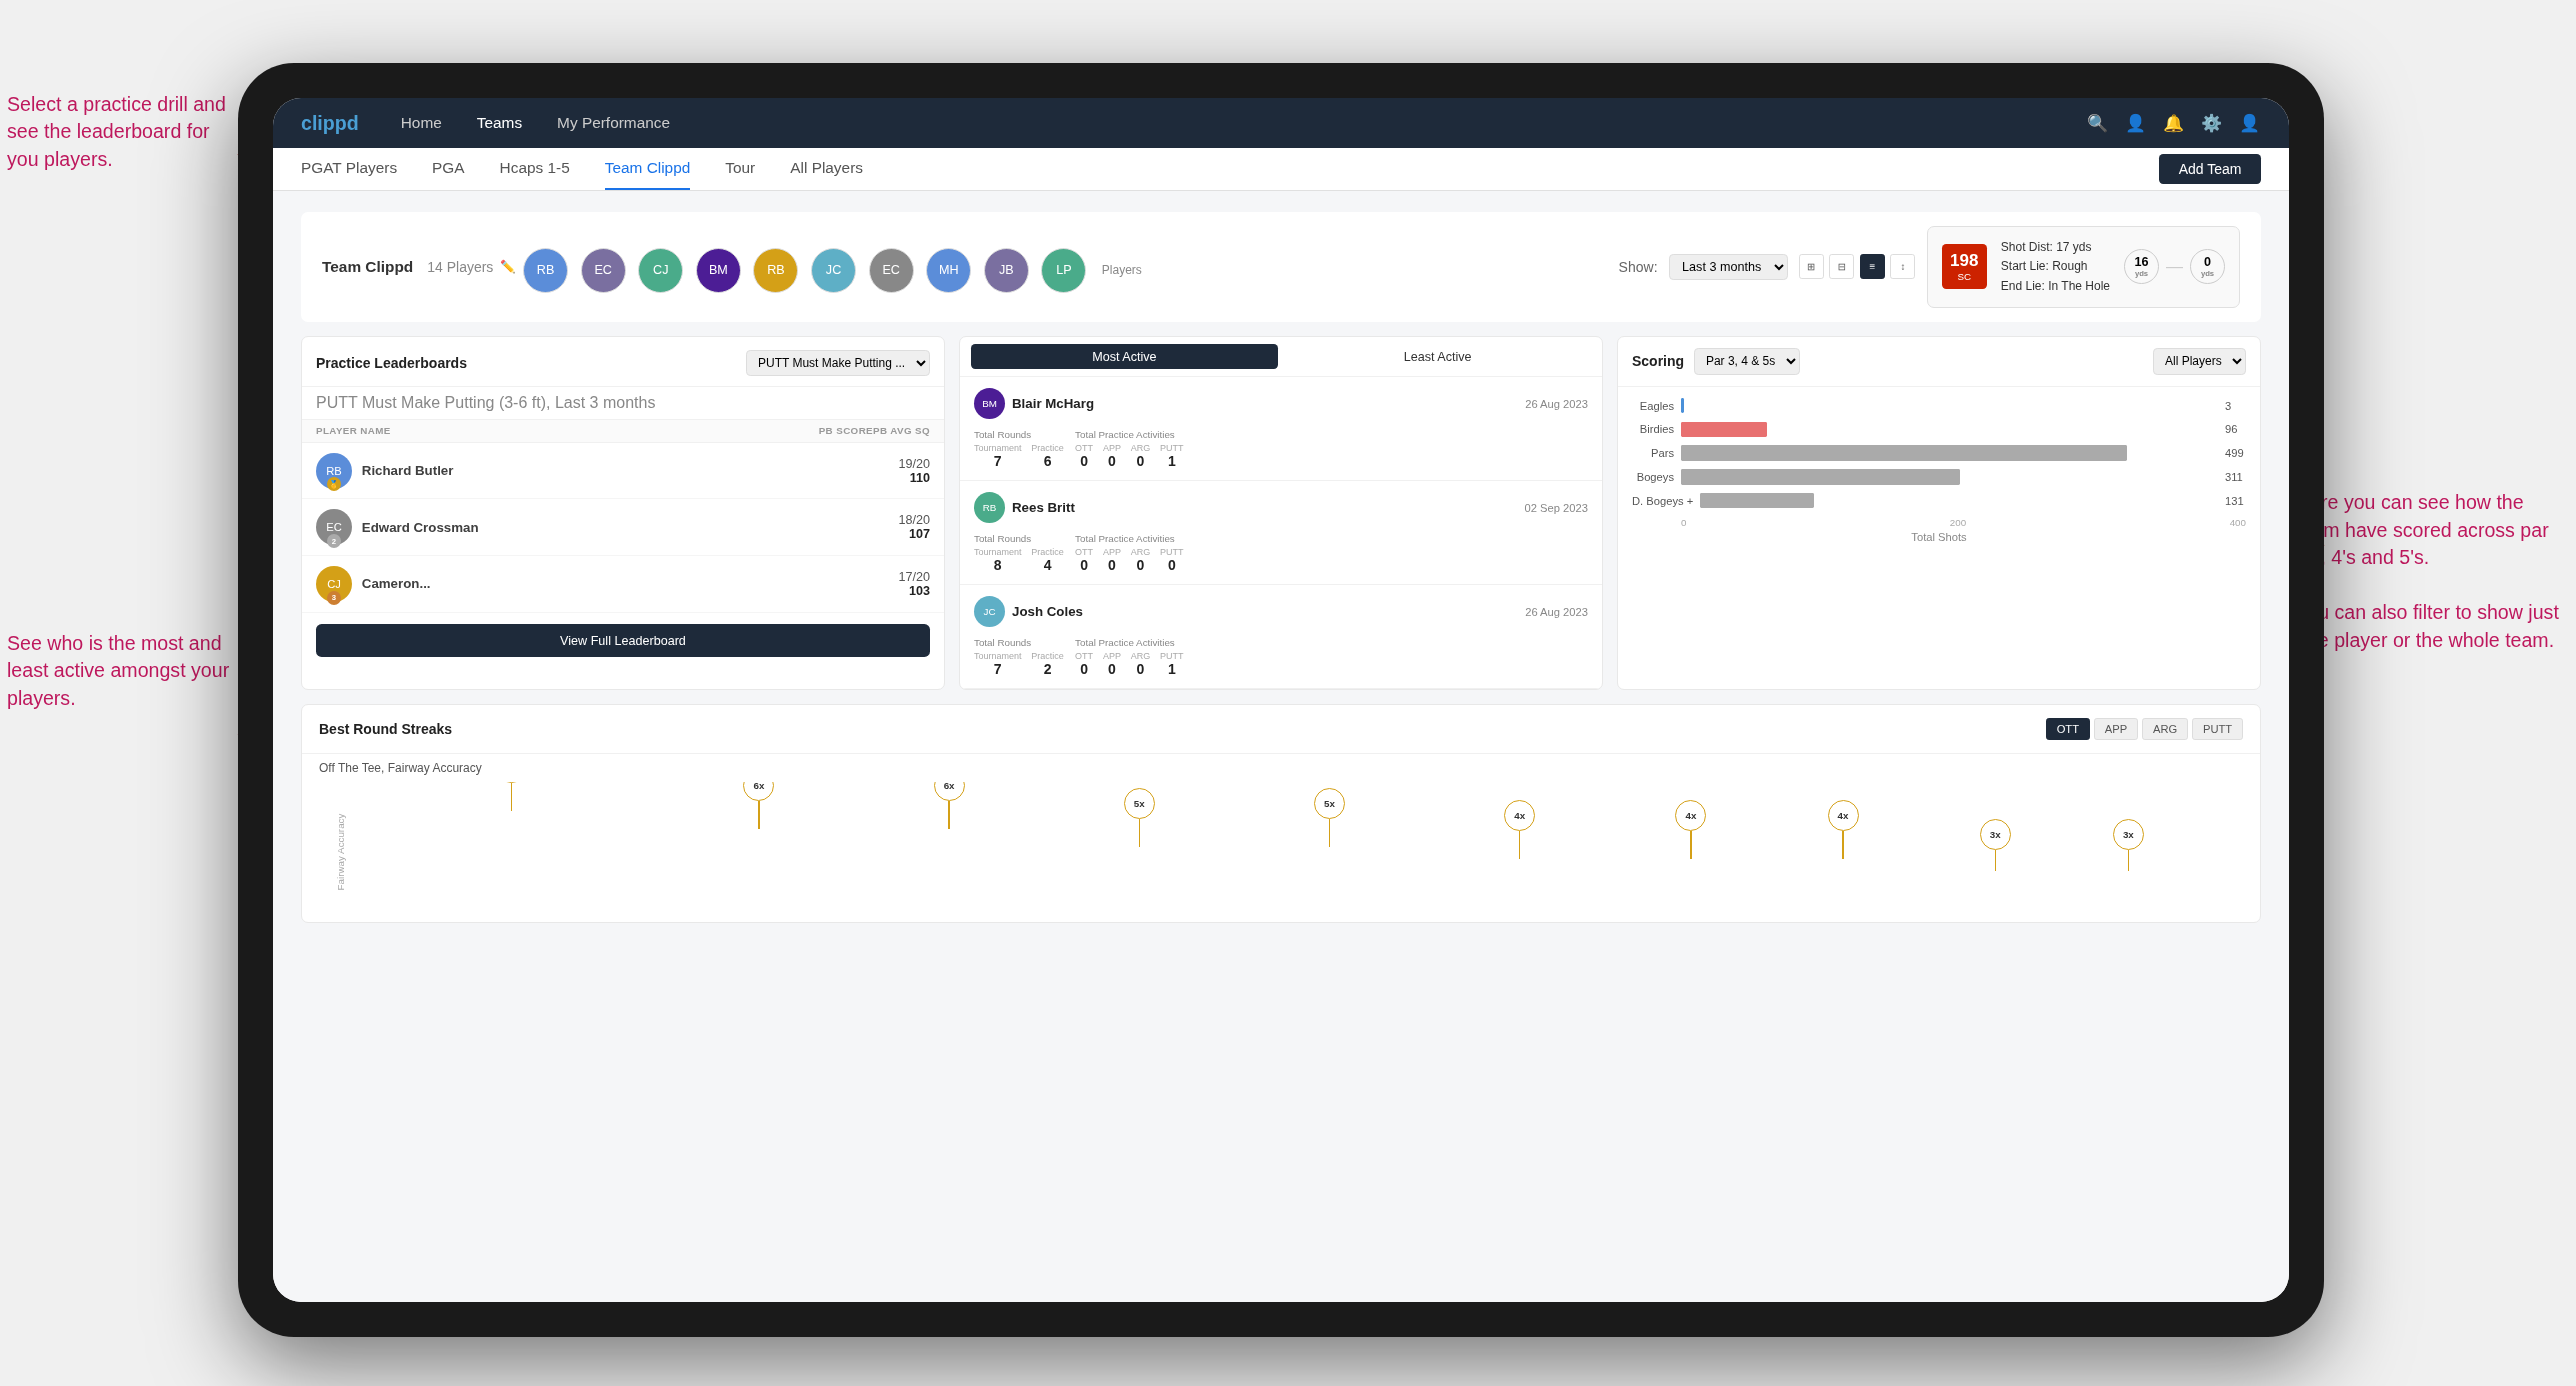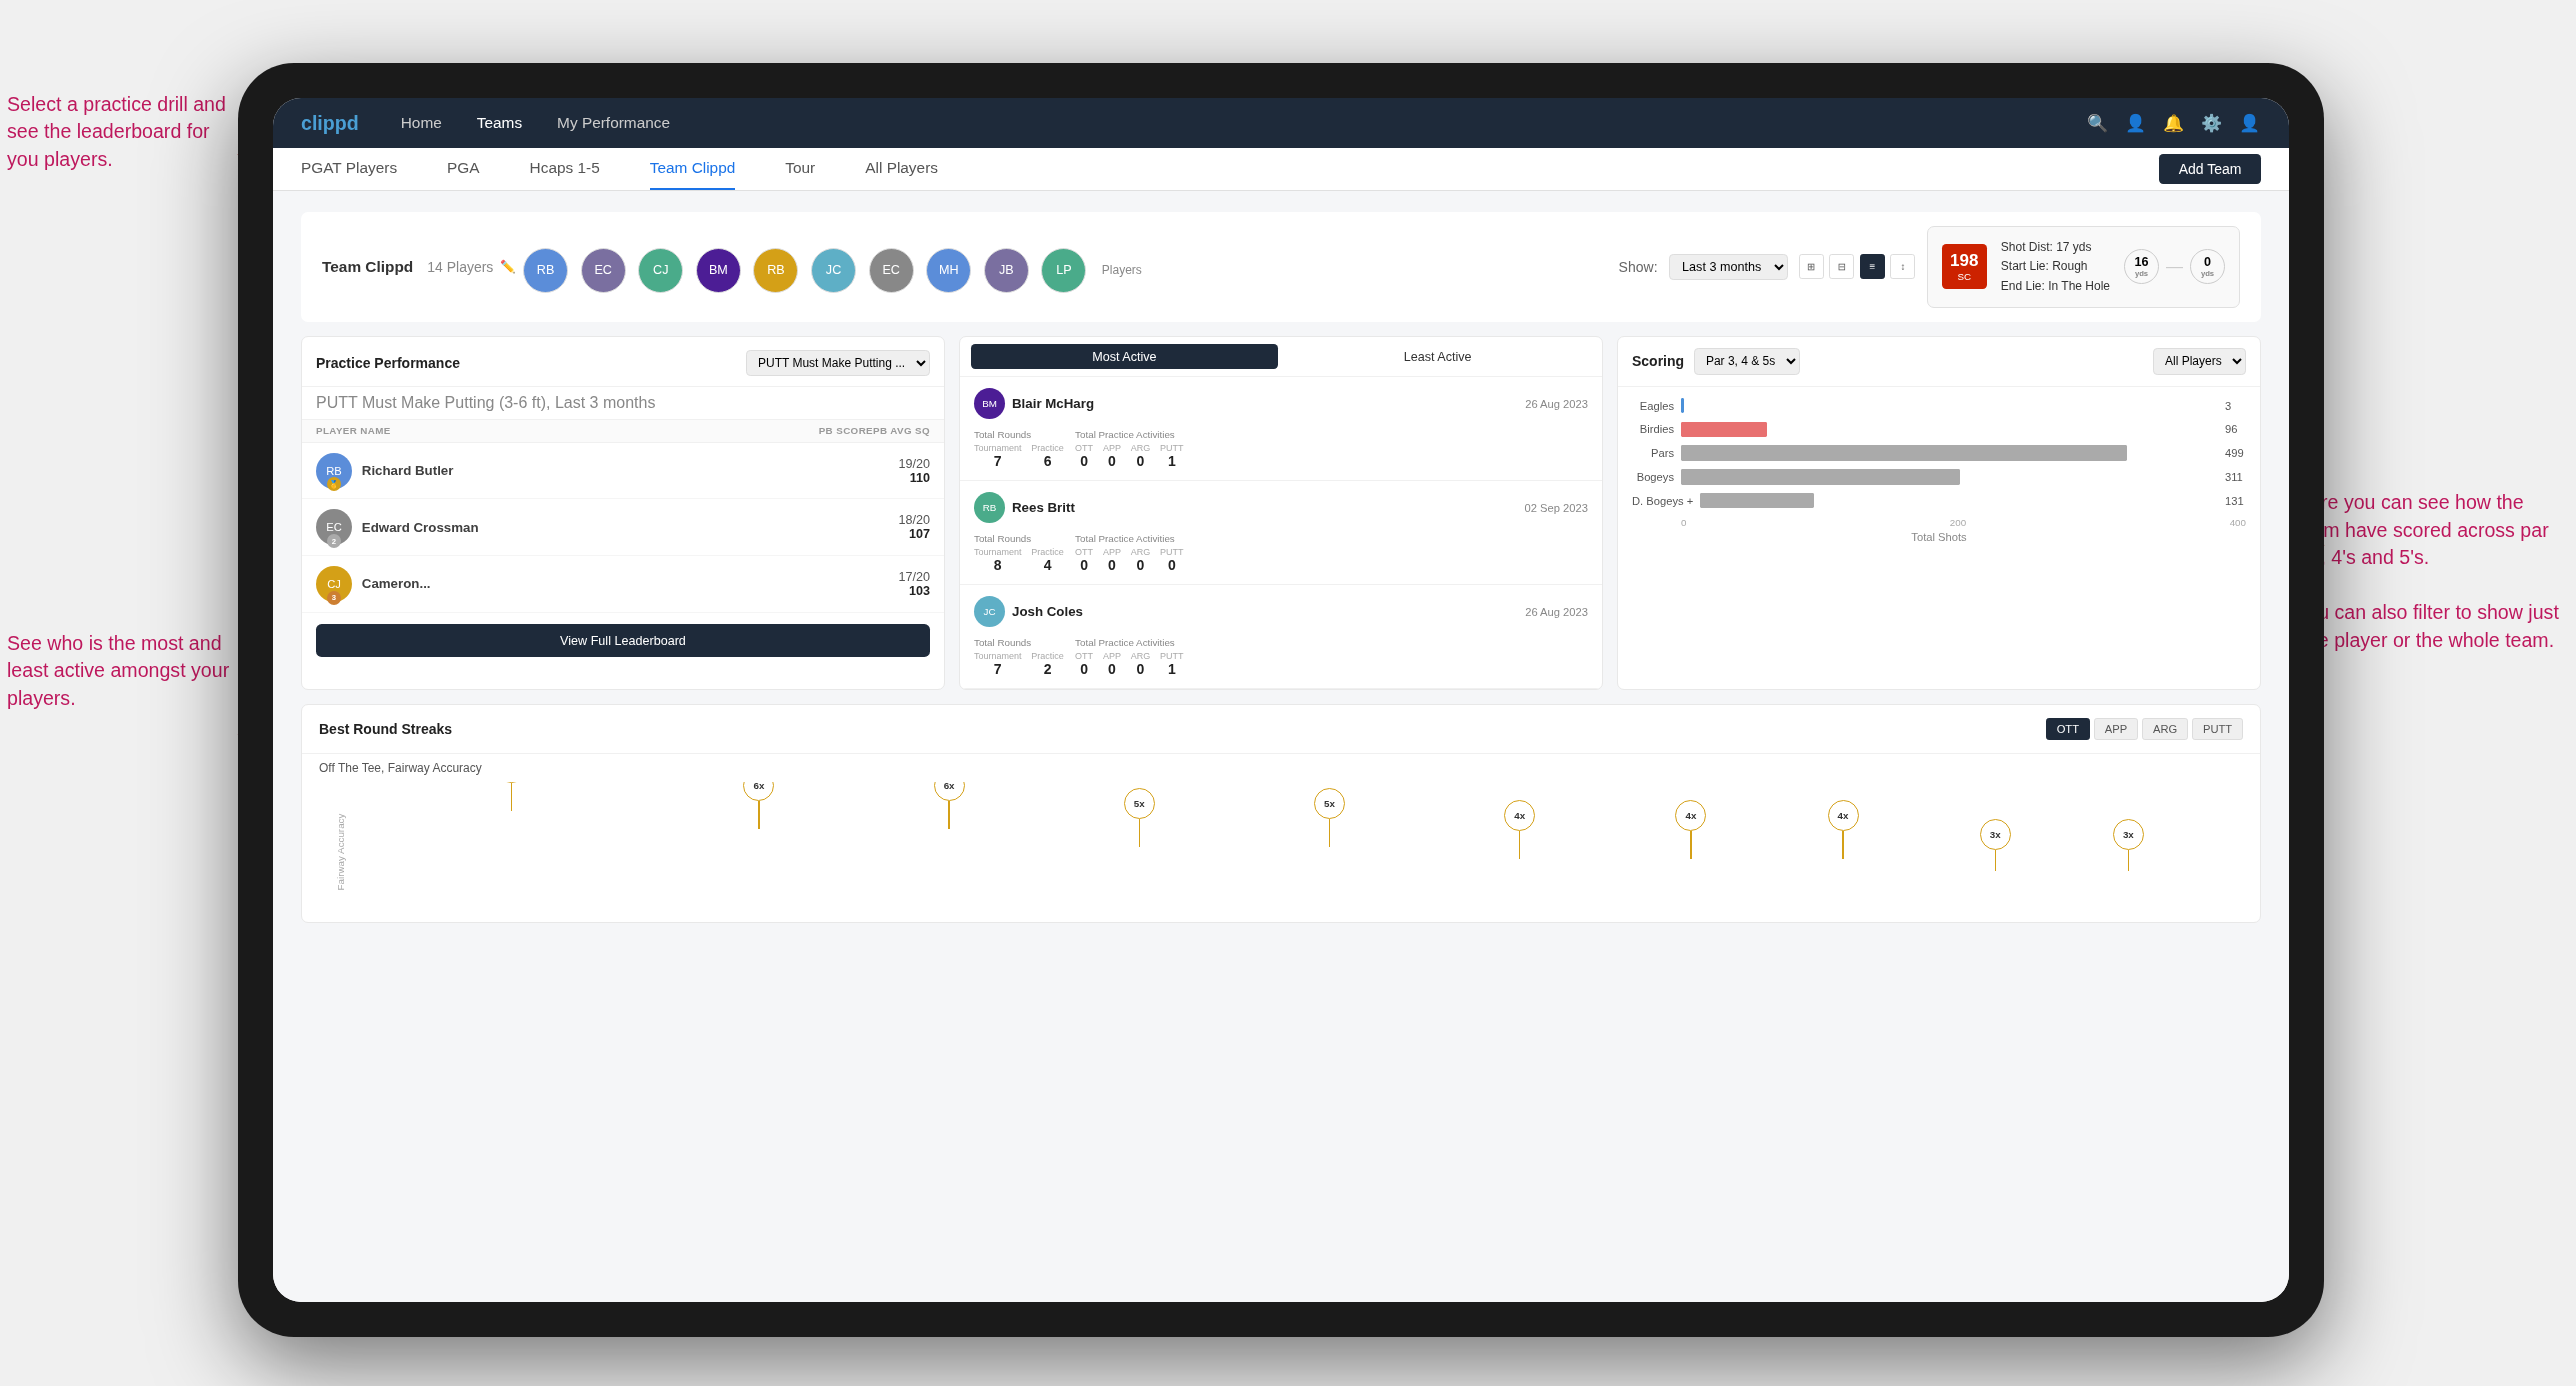--- a/index.html
+++ b/index.html
@@ -94,21 +94,21 @@
     }
 
     
     .subnav {
       background: #fff;
       border-bottom: 0.7px solid #e0e0e0;
       height: 43px;
       display: flex;
       align-items: center;
       padding: 0 28px;
-      gap: 50px;
+      gap: 35px;
       flex-shrink: 0;
     }
     .subnav-link {
       font-size: 15.4px;
       color: #555;
       cursor: pointer;
       height: 100%;
       display: flex;
       align-items: center;
       border-bottom: 2.1px solid transparent;
@@ -591,21 +591,21 @@
               </div>
             </div>
           </div>
         </div>
       </div>
 
       <div class="three-col">
 
         <div class="card">
           <div class="card-header">
-            <span class="card-title">Practice Performance</span>
+            <span class="card-title">Practice Leaderboards</span>
             <select class="drill-select">
               <option>PUTT Must Make Putting ...</option>
             </select>
           </div>
           <div class="card-subtitle">
             <span>PUTT Must Make Putting (3-6 ft),</span> <span>Last 3 months</span>
           </div>
           <div class="leaderboard-header">
             <span>PLAYER NAME</span>
             <span>PB SCORE</span>

